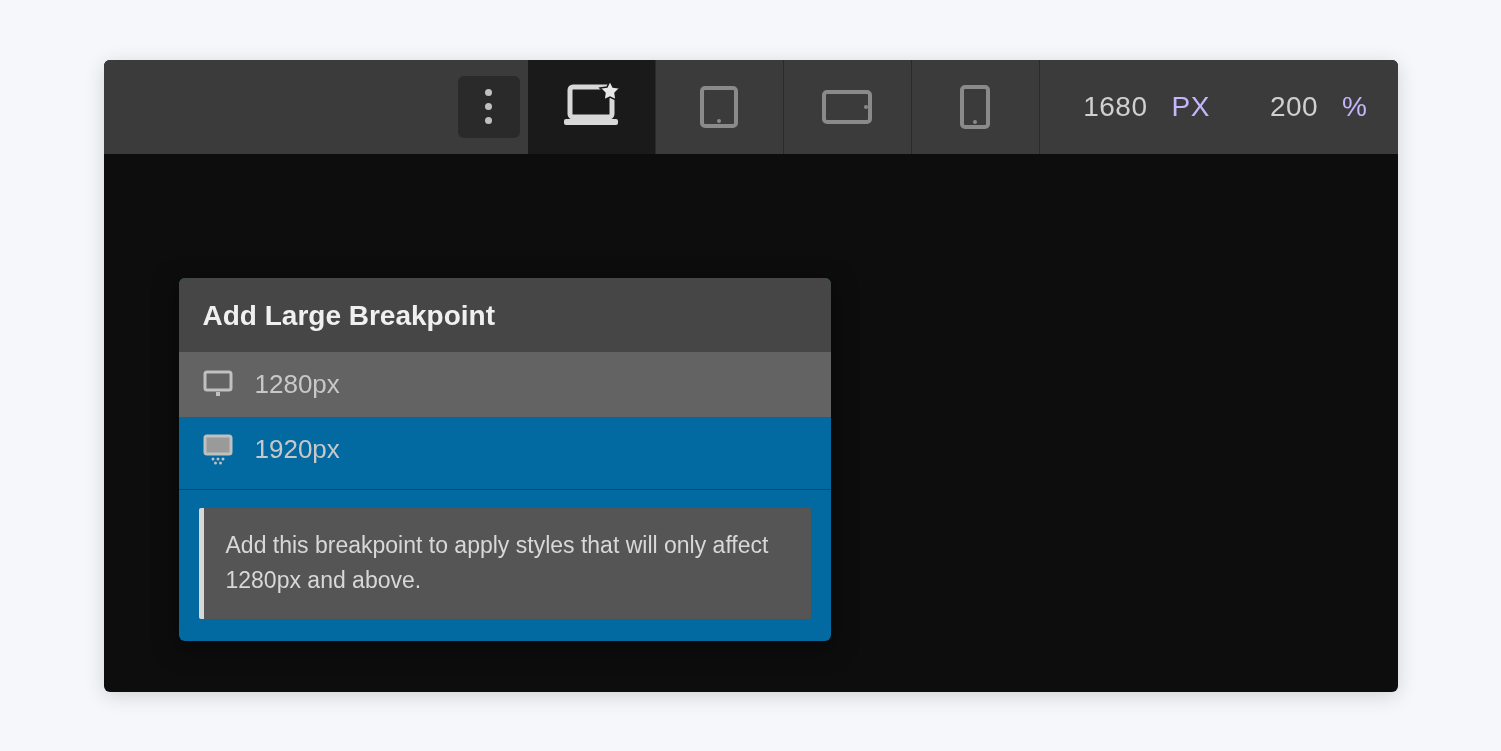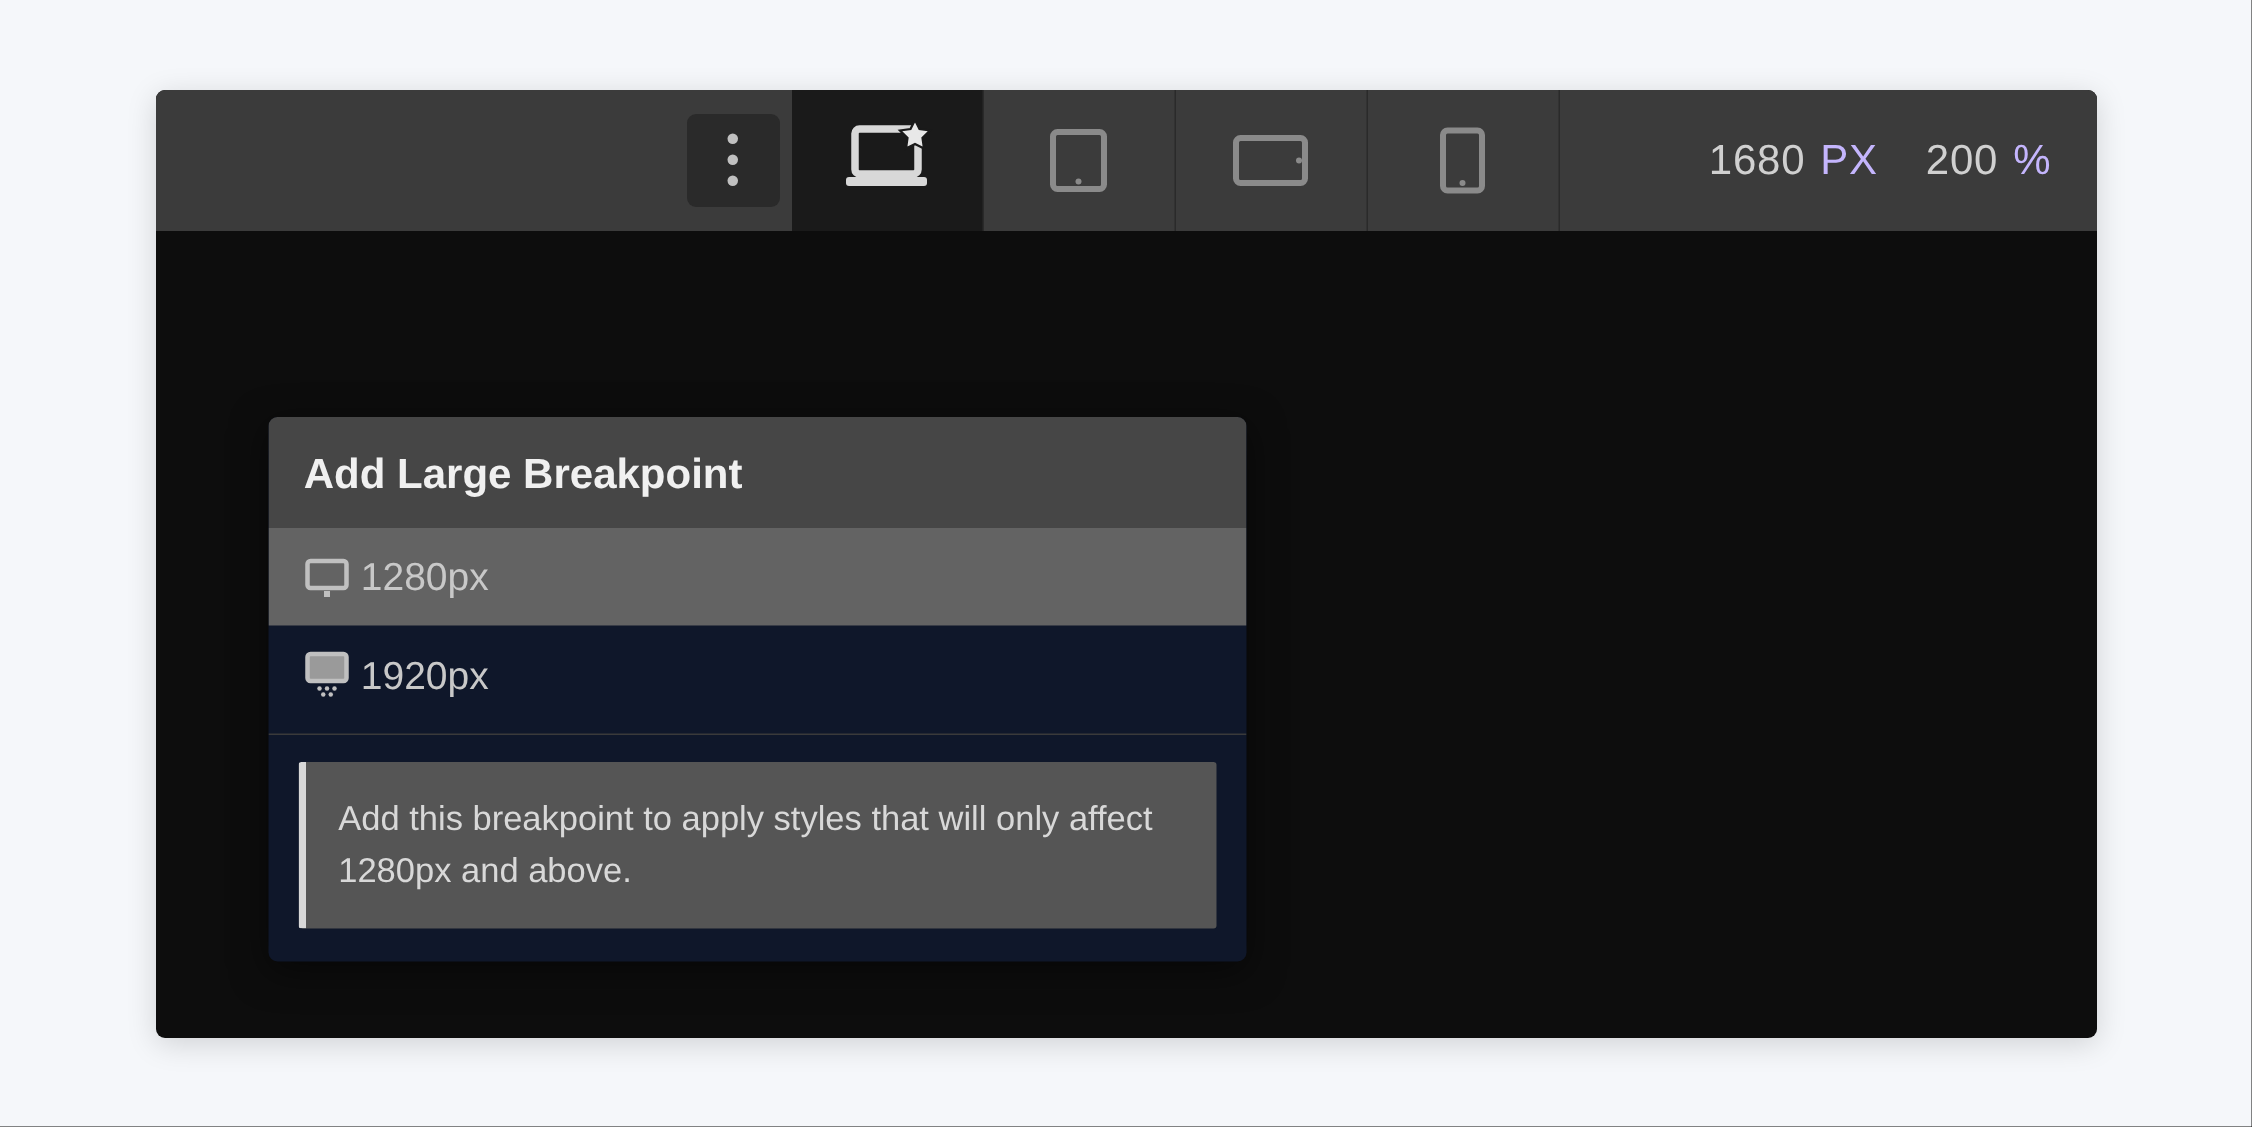--- a/index.html
+++ b/index.html
@@ -69,47 +69,47 @@
       background: #1a1a1a;
     }
     .laptop-container {
       position: relative;
     }
     .toolbar-right {
       position: absolute;
       right: 30px;
       display: flex;
       align-items: baseline;
-      gap: 10px;
+      gap: 24px;
       font-size: 28px;
       letter-spacing: 0.5px;
     }
     .val-num { color: #d0d0d0; }
     .val-unit { color: #c4b5fd; }
     .dropdown {
       position: absolute;
       left: 75px;
       top: 124px;
       width: 652px;
-      background: #0f172a;
+      background: #0369a1;
       border-radius: 6px;
       box-shadow: 0 6px 24px rgba(0,0,0,0.5);
       overflow: hidden;
     }
     .dropdown-header {
       padding: 22px 24px 20px 24px;
       font-size: 28px;
       font-weight: 700;
       color: #f0f0f0;
       background: #464646;
     }
     .dropdown-item {
       display: flex;
-      align-items: flex-end;
-      gap: 8px;
+      align-items: center;
+      gap: 22px;
       padding: 17px 24px;
       font-size: 26px;
       color: #c8c8c8;
       cursor: pointer;
     }
     .dropdown-item.highlight {
       background: #636363;
     }
     .dropdown-item svg { flex-shrink: 0; }
     .divider {

